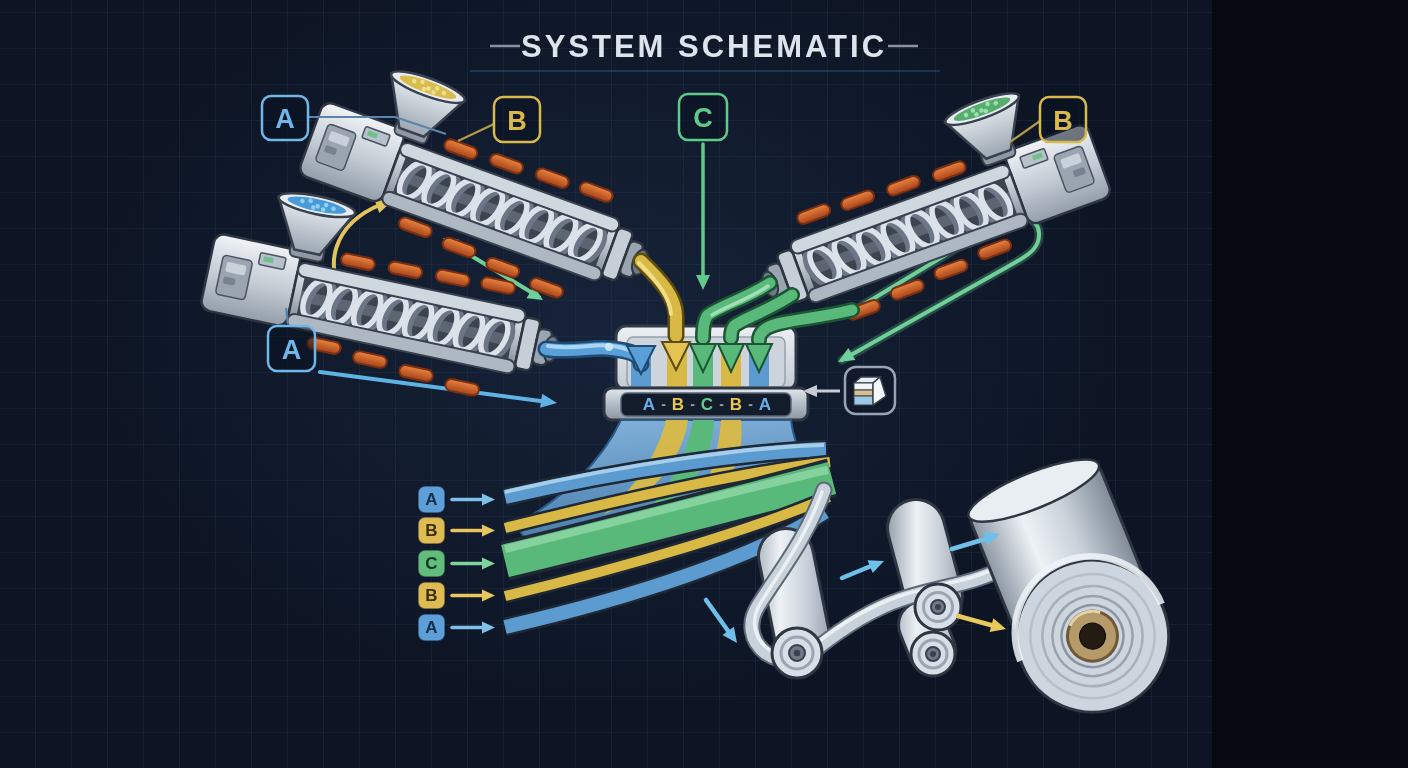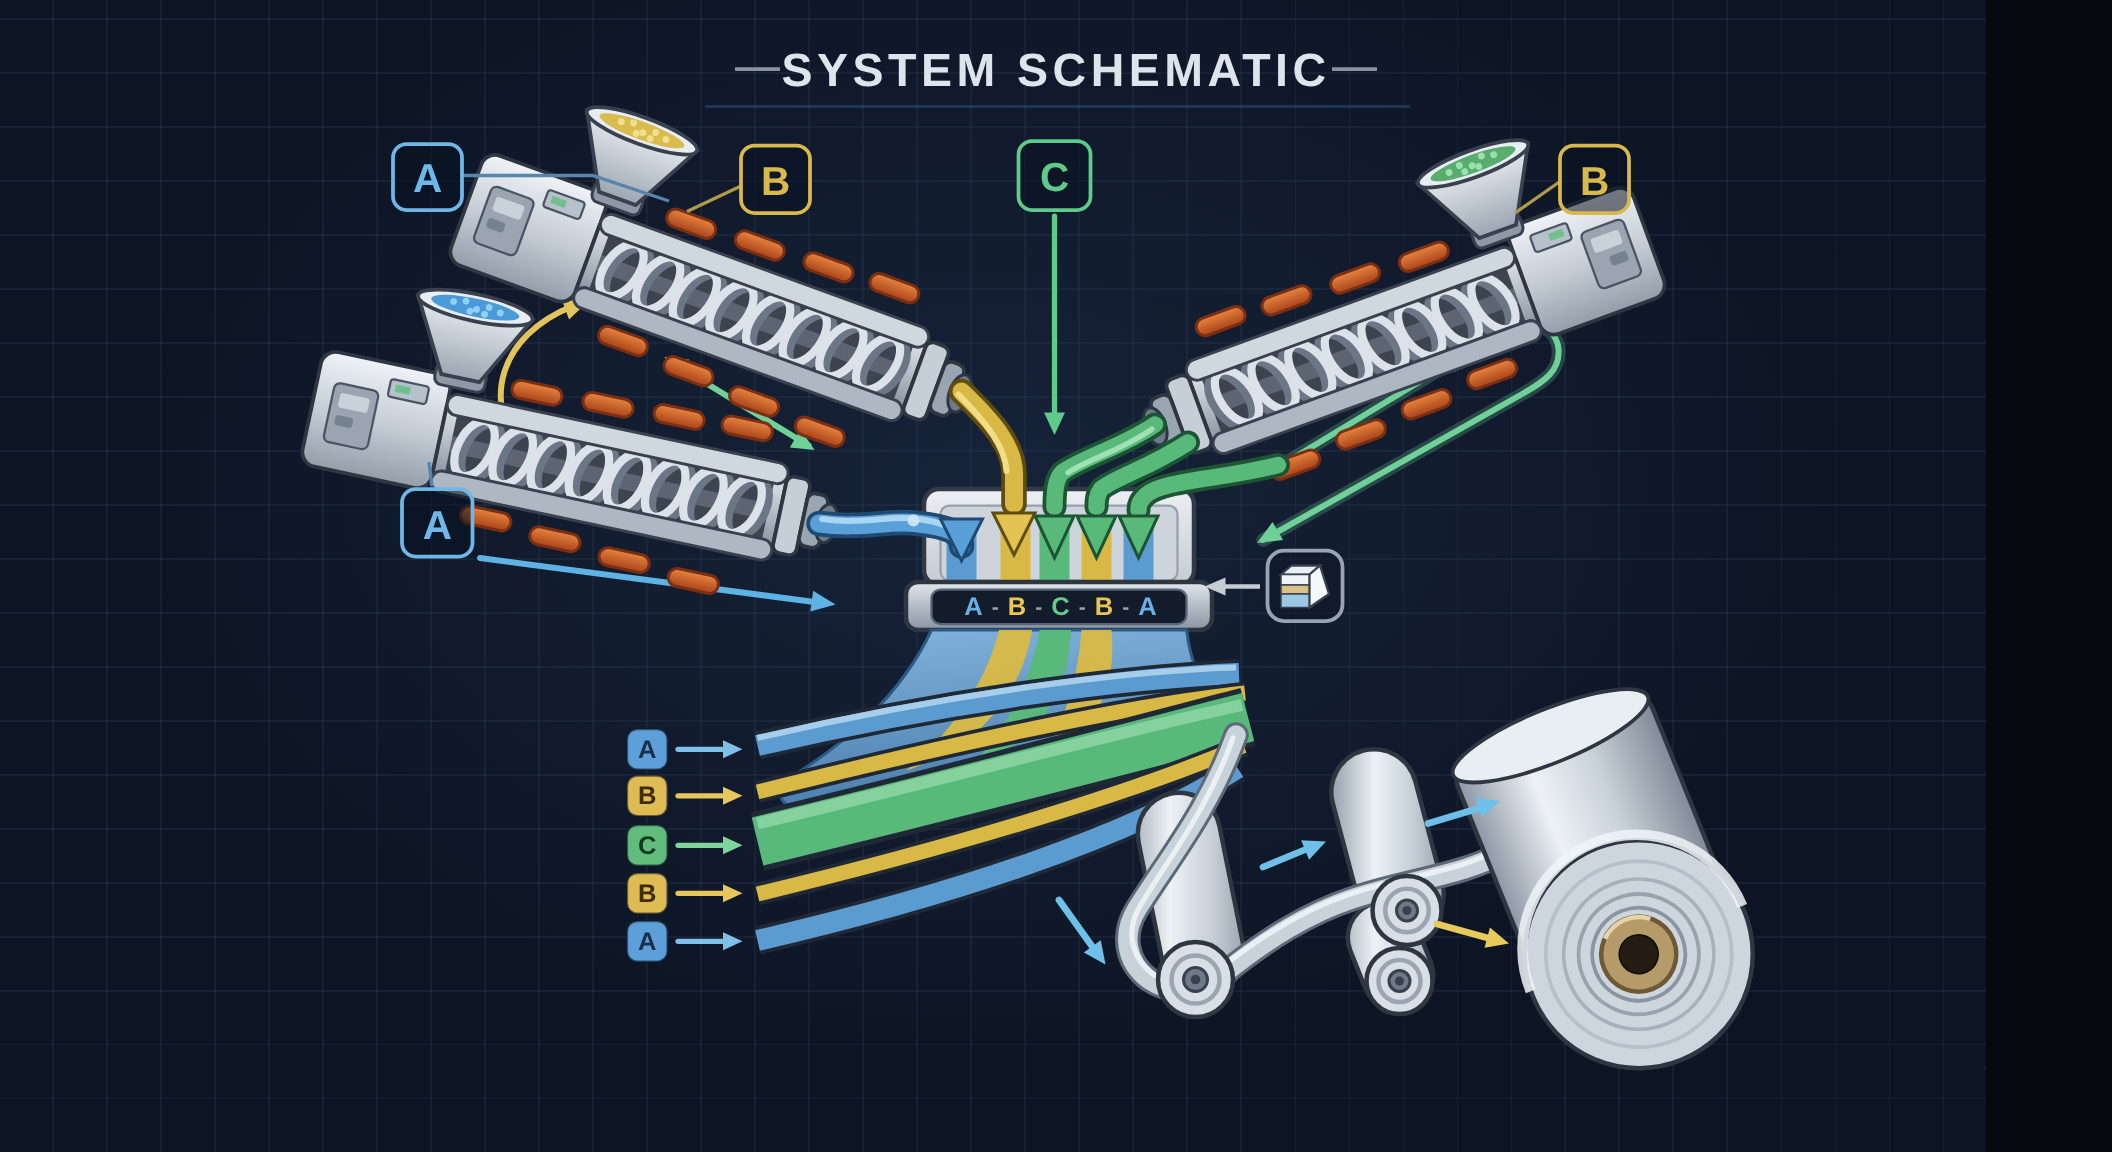--- a/index.html
+++ b/index.html
@@ -1,17 +1,17 @@
 <!DOCTYPE html>
 <html><head>
 <meta charset="utf-8">
 <style>
   html,body{margin:0;padding:0;background:#06090f;}
   .canvas{
-    position:relative;width:1324px;height:768px;overflow:hidden;
+    position:relative;width:1212px;height:768px;overflow:hidden;
     font-family:"Liberation Sans",sans-serif;
     background:
       radial-gradient(ellipse at 50% 42%, rgba(46,70,110,0.28), rgba(0,0,0,0) 62%),
       repeating-linear-gradient(0deg, transparent 0 35px, rgba(110,140,185,0.09) 35px 36px),
       repeating-linear-gradient(90deg, transparent 0 35px, rgba(110,140,185,0.09) 35px 36px),
       #0d1524;
   }
   svg{position:absolute;left:0;top:0;}
   text{font-family:"Liberation Sans",sans-serif;}
   .title{font-size:31px;font-weight:700;letter-spacing:3px;fill:#dde4ec;}

